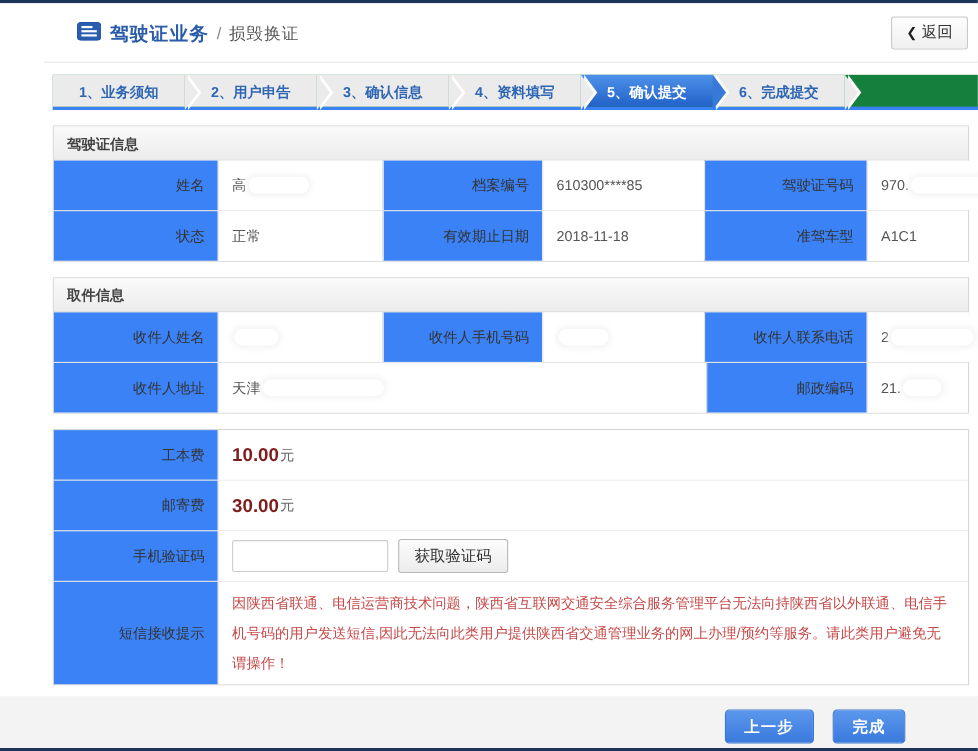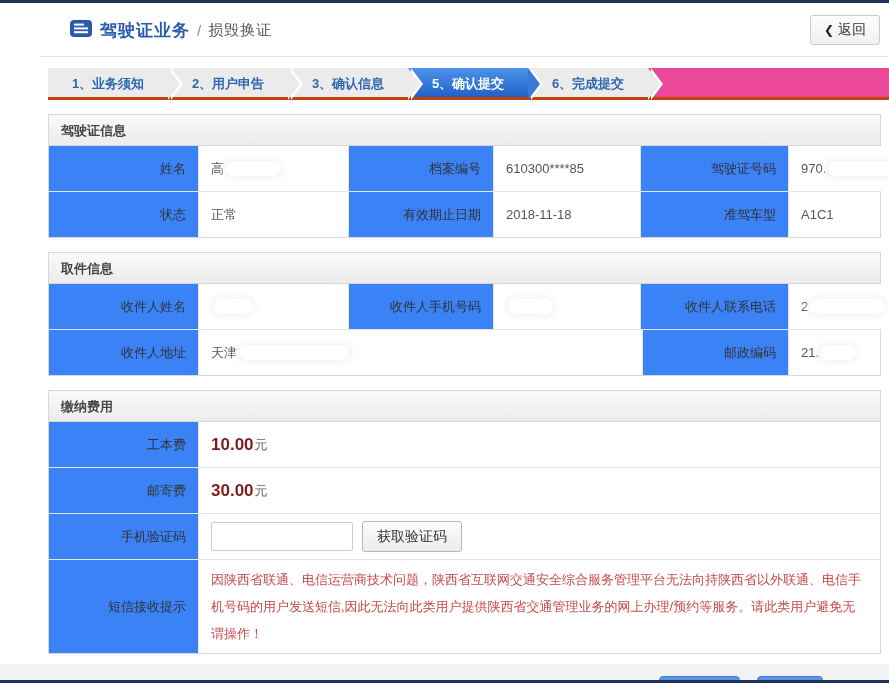--- a/index.html
+++ b/index.html
@@ -26,22 +26,22 @@
     background: linear-gradient(180deg,#fdfdfd,#f0f0f0);
     border: 1px solid #c9c9c9; border-radius: 3px;
     font-family: inherit; font-size: 14px; color: #333; cursor: pointer;
   }
   .back-btn .chev { font-weight: bold; margin-right: 4px; font-size: 12px; color: #222; }
 
   
   .steps {
     display: flex; height: 32px;
     margin: 11px 0 0 8px;
-    background: #ec4899;
-    border-bottom: 3px solid #c2410c;
+    background: #15803d;
+    border-bottom: 3px solid #3b82f6;
   }
   .step {
     position: relative;
     flex: 0 0 120px;
     line-height: 32px; text-align: center;
     font-size: 13px; font-weight: bold; color: #2f66b3;
     background: #ebebeb;
   }
   .step::before, .step::after {
     content: ''; position: absolute; left: 100%; top: 0;
@@ -138,20 +138,21 @@
       <span class="title-sep">/</span>
       <span class="title-sub">损毁换证</span>
     </div>
     <button class="back-btn"><span class="chev">❮</span><span>返回</span></button>
   </div>
 
   <div class="steps">
     <div class="step">1、业务须知</div>
     <div class="step">2、用户申告</div>
     <div class="step">3、确认信息</div>
+    <div class="step">4、资料填写</div>
     <div class="step active">5、确认提交</div>
     <div class="step">6、完成提交</div>
     <div class="step-filler"></div>
   </div>
 
   <section class="panel">
     <div class="panel-title">驾驶证信息</div>
     <div class="row r6">
       <div class="cell label">姓名</div>
       <div class="cell value">
@@ -203,21 +204,20 @@
         </div>
       <div class="cell label">邮政编码</div>
       <div class="cell value">
           <span>21.</span>
           <span class="smudge w35"></span>
         </div>
     </div>
   </section>
 
   <section class="panel">
-    <div class="panel-title">缴纳费用</div>
     <div class="row r2">
       <div class="cell label">工本费</div>
       <div class="cell value">
           <span class="fee-num">10.00</span>
           <span class="fee-unit">元</span>
         </div>
     </div>
     <div class="row r2">
       <div class="cell label">邮寄费</div>
       <div class="cell value">

